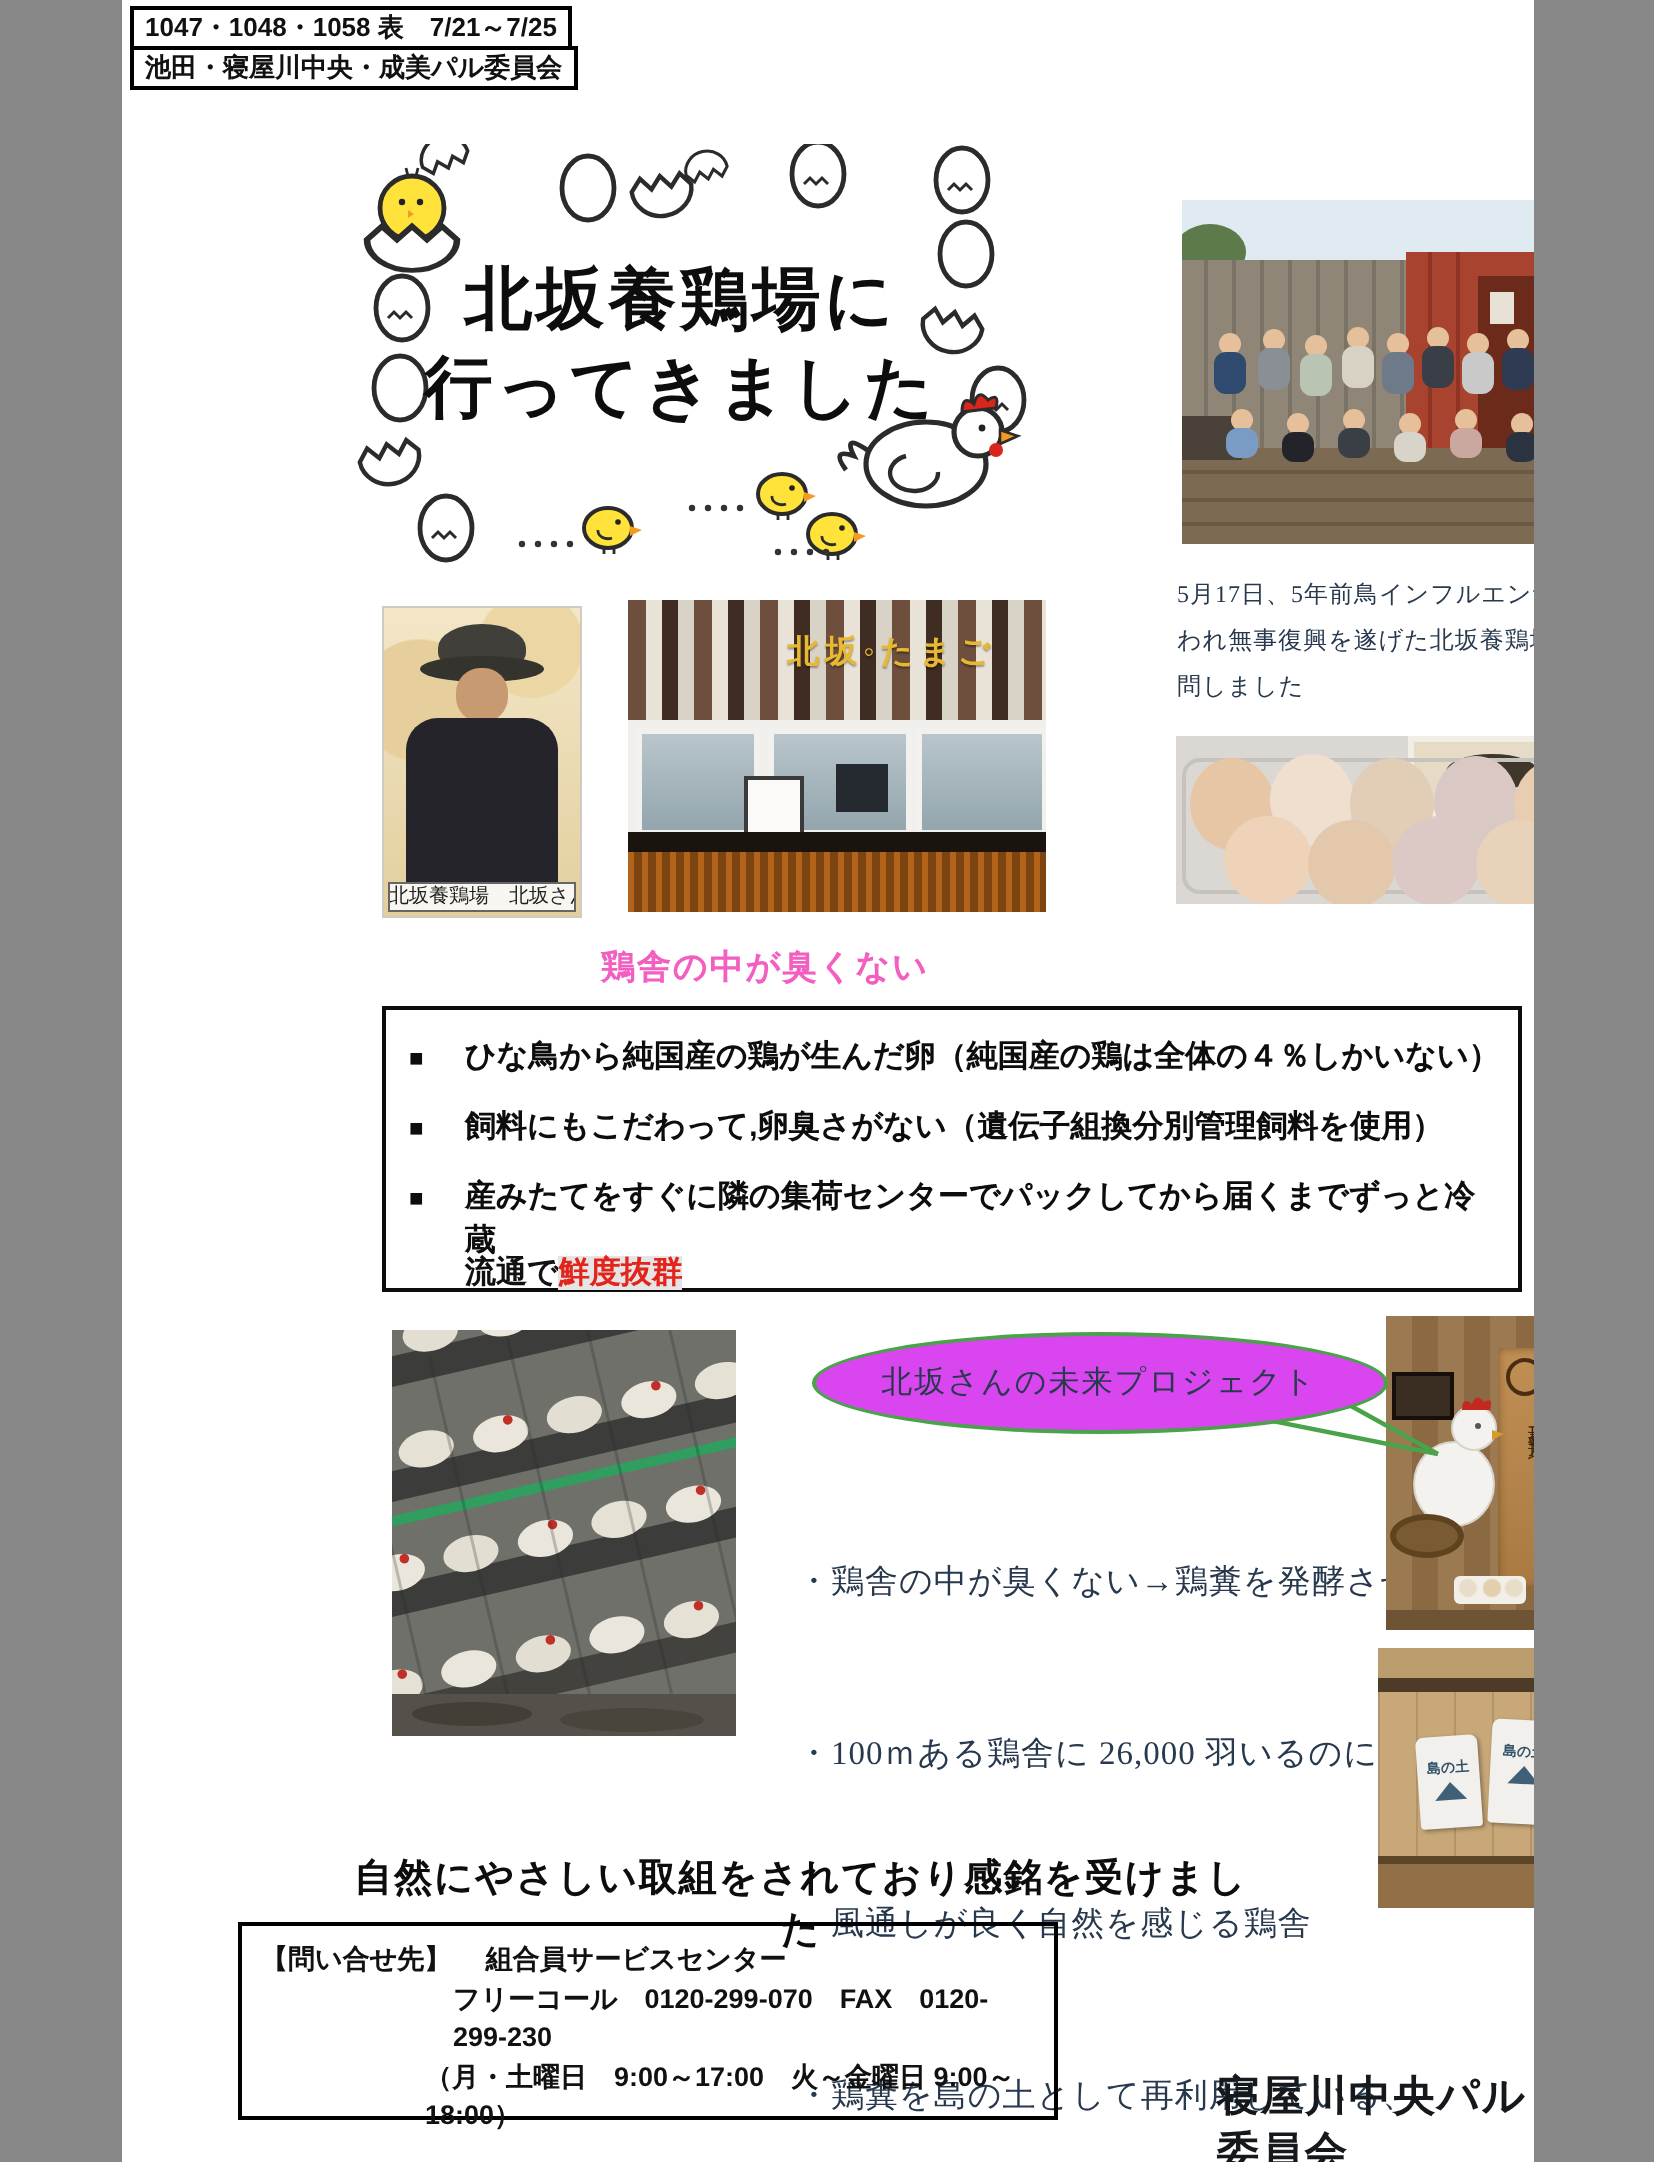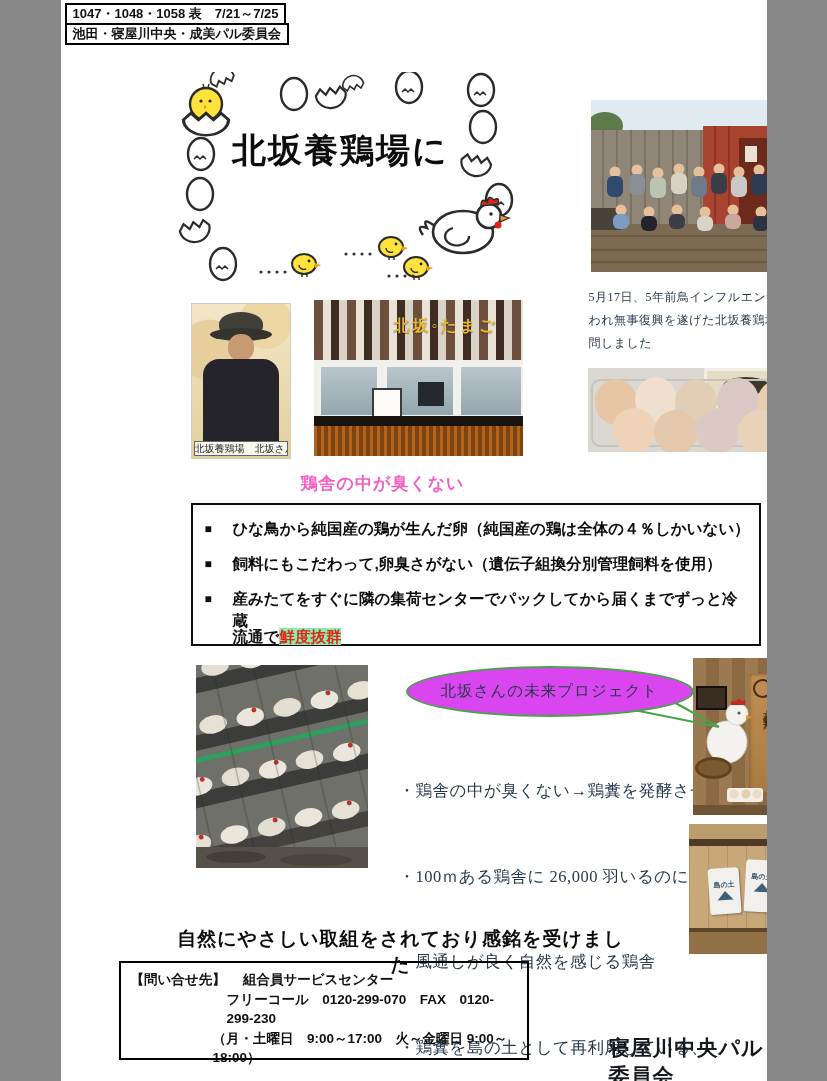--- a/index.html
+++ b/index.html
@@ -61,21 +61,21 @@
 
   
   .pink-heading{left:240px;top:472px;font-weight:bold;font-size:17px;color:#f35fc0;letter-spacing:1px;}
 
   
   .bullet-box{left:130px;top:503px;width:570px;height:143px;border:2px solid #0d0d0d;box-sizing:border-box;
               padding:13px 8px 0 12px;}
   .b-row{display:flex;margin-bottom:13px;font-weight:bold;font-size:15.5px;line-height:22px;color:#0d0d0d;}
   .b-mark{width:28px;flex:0 0 28px;font-size:12px;line-height:22px;}
   .b-cont{margin-left:28px;margin-top:-6px;font-weight:bold;font-size:15.5px;line-height:22px;}
-  .hl{background:#86efac;color:#e3241c;}
+  .hl{background:#e5e5e5;color:#e3241c;}
 
   
   .cage{left:135px;top:665px;width:172px;height:203px;}
 
   
   .bubble{left:345px;top:666px;width:284px;height:47px;border:2.5px solid #4aa34a;border-radius:50%;
           display:flex;align-items:center;justify-content:center;background:#d946ef;
           font-size:15.5px;letter-spacing:1px;z-index:3;}
   .tail{left:505px;top:688px;width:170px;height:48px;z-index:2;}
 
@@ -200,20 +200,21 @@
         <circle cx="28" cy="-18" r="1.7" fill="#222"></circle>
         <path d="M-10,-4 a12,9 0 1 0 16,8" fill="none" stroke="#2b2b2b" stroke-width="2.2"></path>
       </g>
 
       <use href="#dots" transform="translate(100,200)"></use>
       <use href="#dots" transform="translate(185,182)"></use>
       <use href="#dots" transform="translate(228,204)"></use>
     </svg>
     <div class="banner-title">
       <div>北坂養鶏場に</div>
+      <div>行ってきました</div>
     </div>
   </div>
 
   <div class="abs photo group-photo">
     <svg width="227" height="172" viewBox="0 0 227 172">
       <defs>
           <g id="p">
             <circle r="5.5" fill="#e6c09a"></circle>
             <rect x="-8" y="4" width="16" height="21" rx="6" fill="currentColor"></rect>
           </g>

